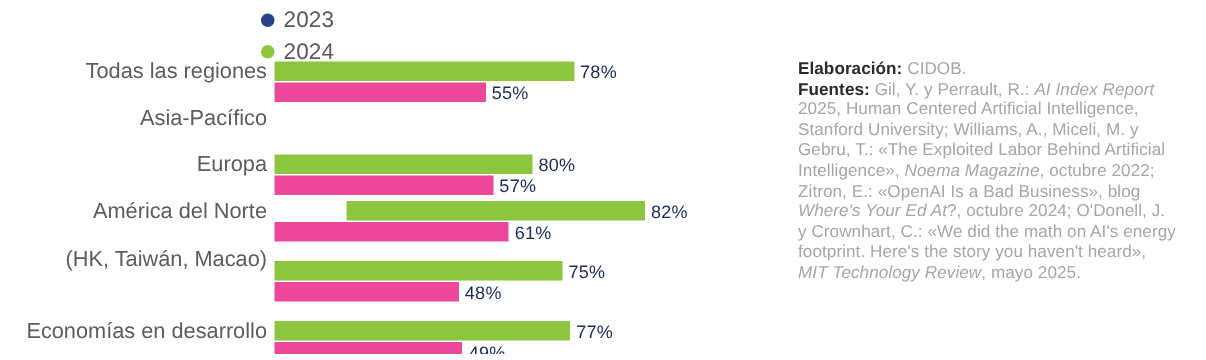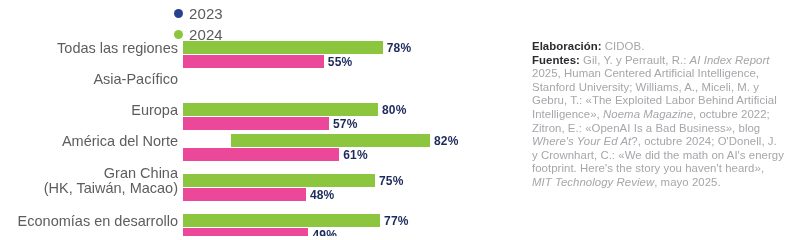--- a/index.html
+++ b/index.html
@@ -93,21 +93,21 @@
   }
   .bar.green { background: #8cc63f; margin-bottom: 1px; }
   .bar.blue  { background: #ec4899; }
   .bar-value {
     position: absolute;
     left: 100%;
     top: 50%;
     transform: translateY(-50%);
     margin-left: 4px;
     font-size: 12px;
-    font-weight: bold;
+    font-weight: normal;
     color: #1d2a5c;
     white-space: nowrap;
     letter-spacing: .2px;
   }
 
   
   #sources {
     position: absolute;
     left: 532px;
     top: 40px;
@@ -150,42 +150,42 @@
             <span class="bar-value">55%</span>
           </div>
         </div>
       </div>
       <div class="row">
         <div class="row-label"><span>Asia-Pacífico</span></div>
       </div>
       <div class="row">
         <div class="row-label"><span>Europa</span></div>
         <div class="bars">
-          <div class="bar green" style="width: 195px;">
+          <div class="bar green" style="width: 172px;">
             <span class="bar-value">80%</span>
           </div>
           <div class="bar blue" style="width: 145.92px;">
             <span class="bar-value">57%</span>
           </div>
         </div>
       </div>
       <div class="row">
         <div class="row-label"><span>América del Norte</span></div>
         <div class="bars">
           <div class="bar green" style="width: 199px; margin-left: 48px;">
             <span class="bar-value">82%</span>
           </div>
           <div class="bar blue" style="width: 156.16px;">
             <span class="bar-value">61%</span>
           </div>
         </div>
       </div>
       <div class="row-spacer"></div>
       <div class="row">
-        <div class="row-label two-line"><span>Gran China</span><span class="l2">(HK, Taiwán, Macao)</span></div>
+        <div class="row-label two-line"><span class="l2">(HK, Taiwán, Macao)</span></div>
         <div class="bars">
           <div class="bar green" style="width: 192px;">
             <span class="bar-value">75%</span>
           </div>
           <div class="bar blue" style="width: 122.88px;">
             <span class="bar-value">48%</span>
           </div>
         </div>
       </div>
       <div class="row-spacer"></div>

